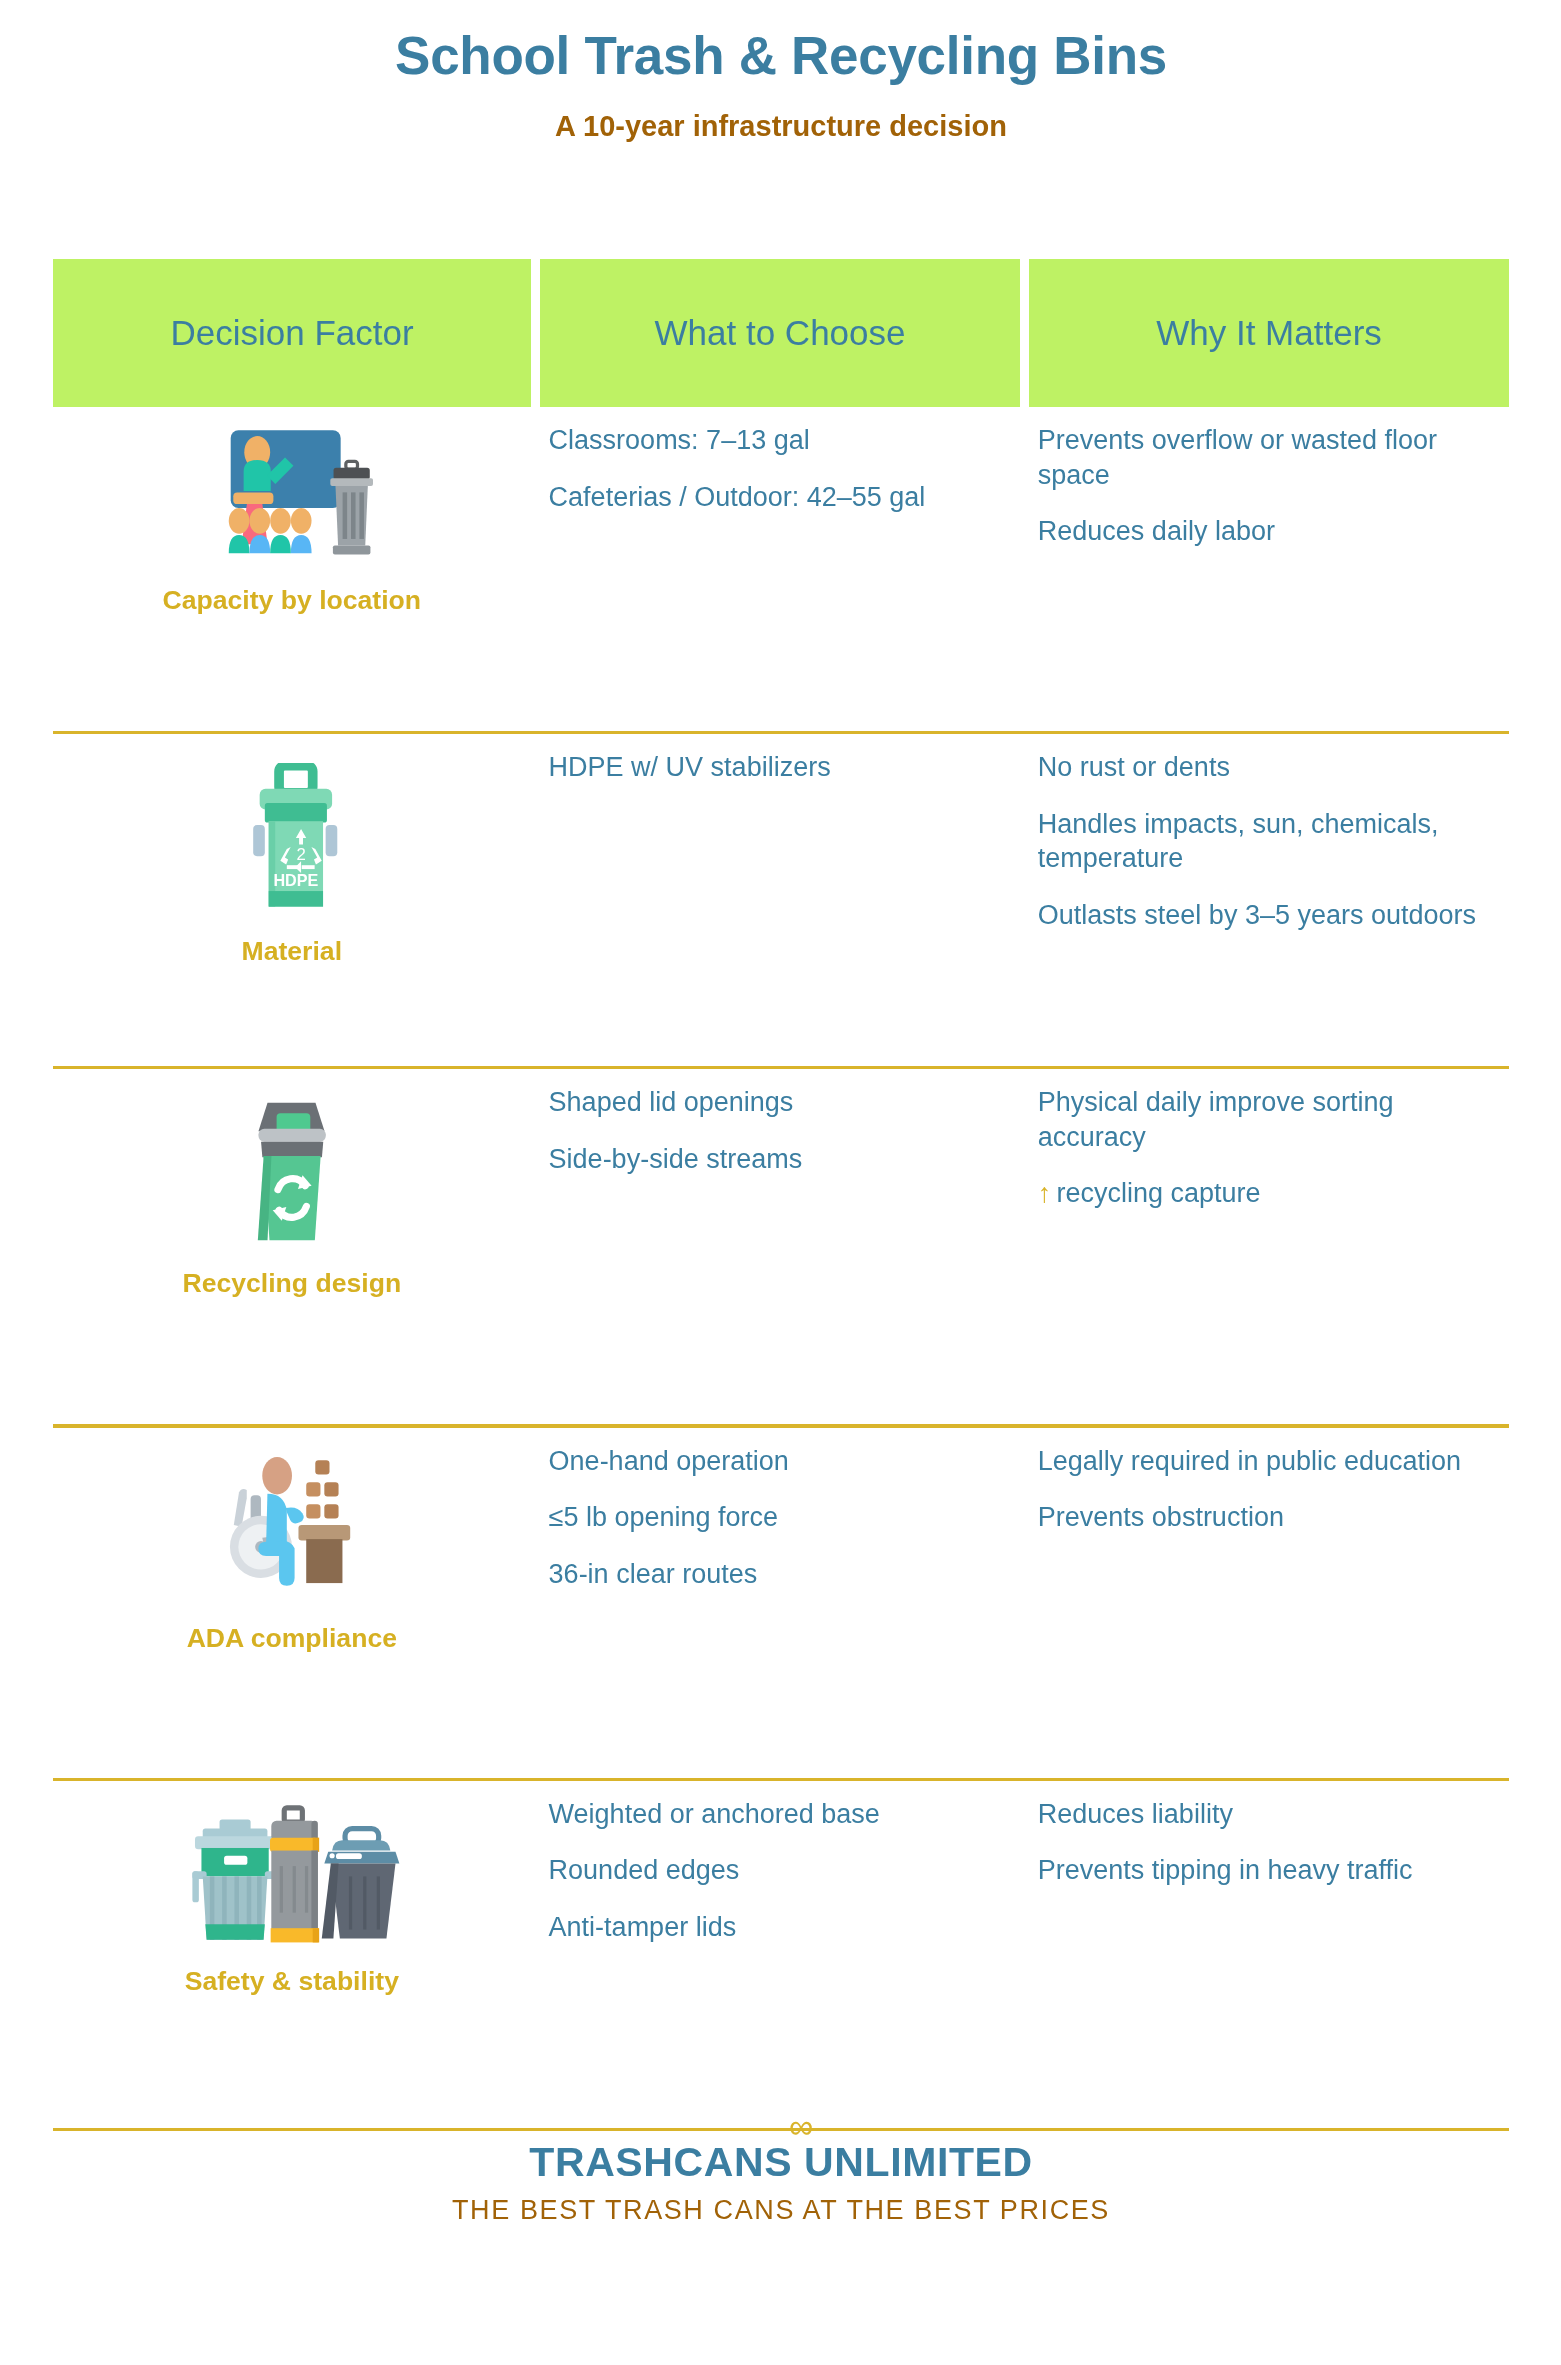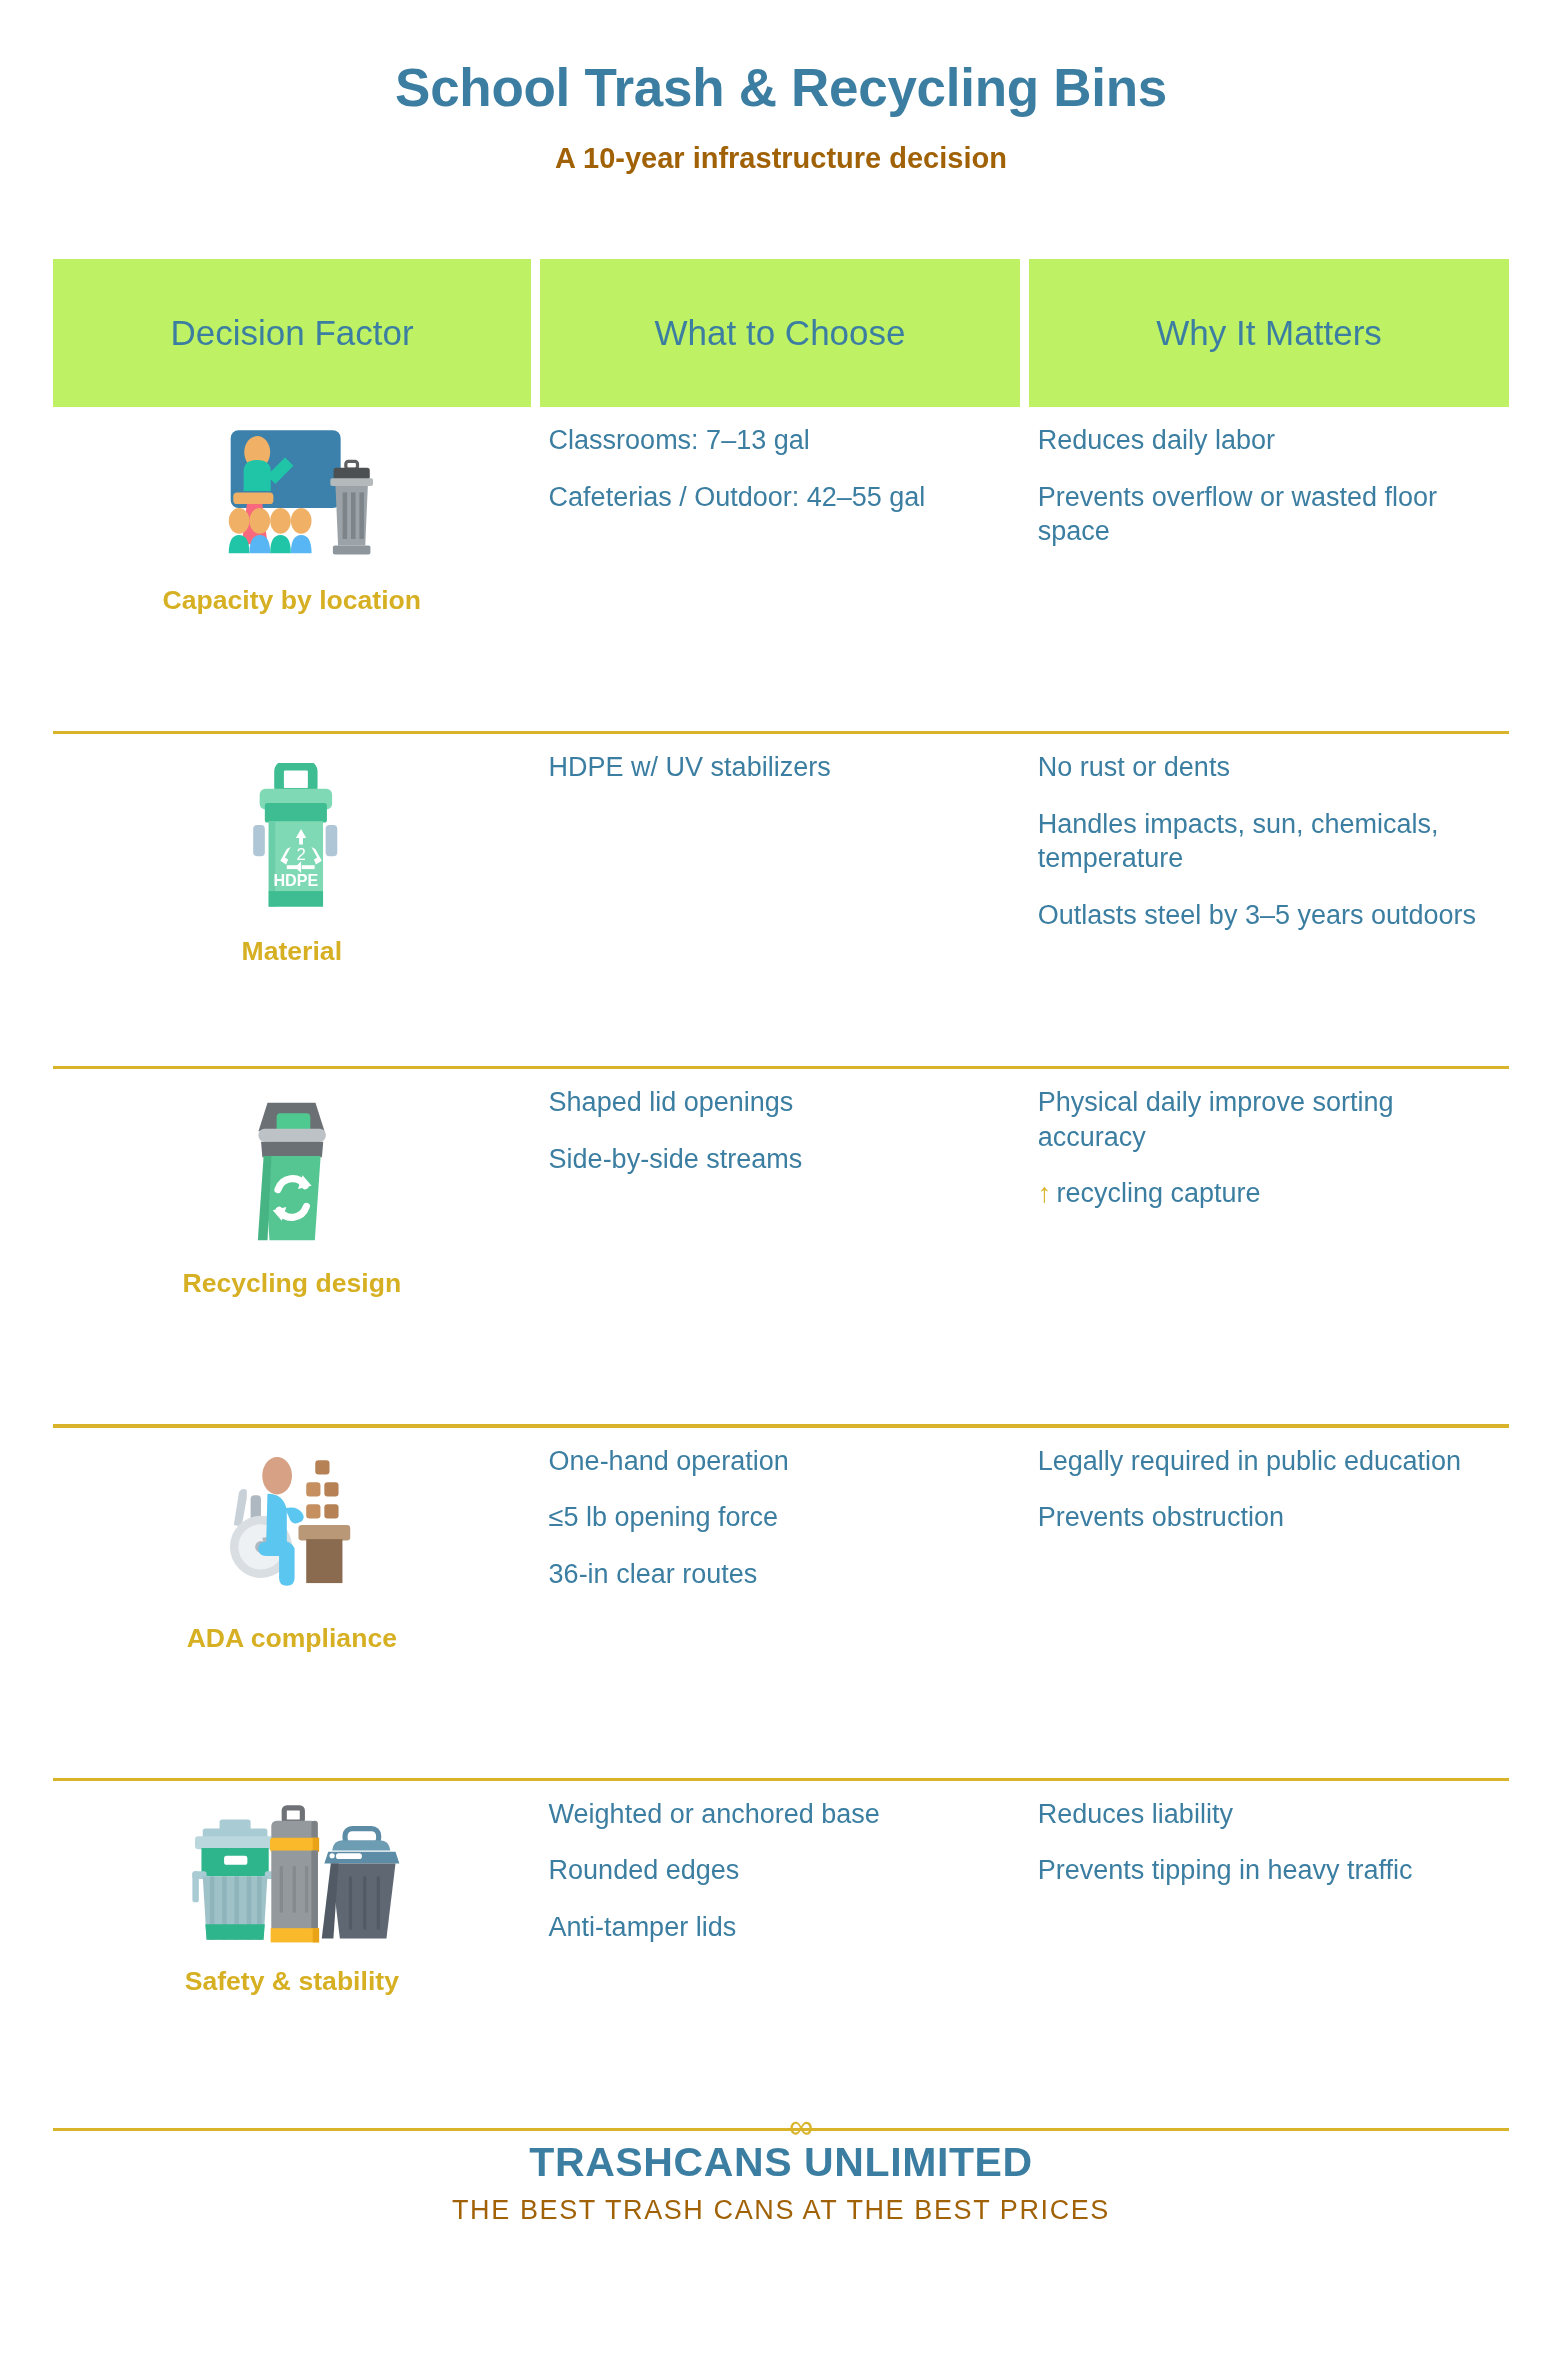--- a/index.html
+++ b/index.html
@@ -11,21 +11,21 @@
   }
   .page {
     position: relative;
     width: 1562px;
     height: 2366px;
     background: #ffffff;
     overflow: hidden;
   }
 
   
-  .titlebar { padding-top: 60px; text-align: center; }
+  .titlebar { padding-top: 28px; text-align: center; }
   .main-title {
     font-size: 53px;
     font-weight: bold;
     color: #3B7EA1;
     letter-spacing: -0.3px;
     line-height: 1.05;
   }
   .sub-title {
     margin-top: 26px;
     font-size: 29px;
@@ -194,22 +194,22 @@
             <rect x="224" y="186" width="58" height="14" rx="3" fill="#8F969B"></rect>
           </svg>
         </div>
         <div class="factor-label">Capacity by location</div>
       </div>
       <div class="cell c2 textcol">
         <div class="tline">Classrooms: 7–13 gal</div>
         <div class="tline">Cafeterias / Outdoor: 42–55 gal</div>
       </div>
       <div class="cell c3 textcol">
+        <div class="tline">Prevents overflow or wasted floor space</div>
         <div class="tline">Reduces daily labor</div>
-        <div class="tline">Prevents overflow or wasted floor space</div>
       </div>
     </div>
     <div class="row-divider"></div>
 
     <div class="trow" style="height:332px">
       <div class="cell c1">
         <div class="iconwrap" style="padding-top:28.5px">
           <svg class="icon-art" width="156" height="163" viewBox="0 0 240 252">
             <rect x="100" y="4" width="52" height="42" rx="9" fill="none" stroke="#3FBD92" stroke-width="15"></rect>
             <rect x="70" y="40" width="112" height="32" rx="9" fill="#7FD9B5"></rect>

